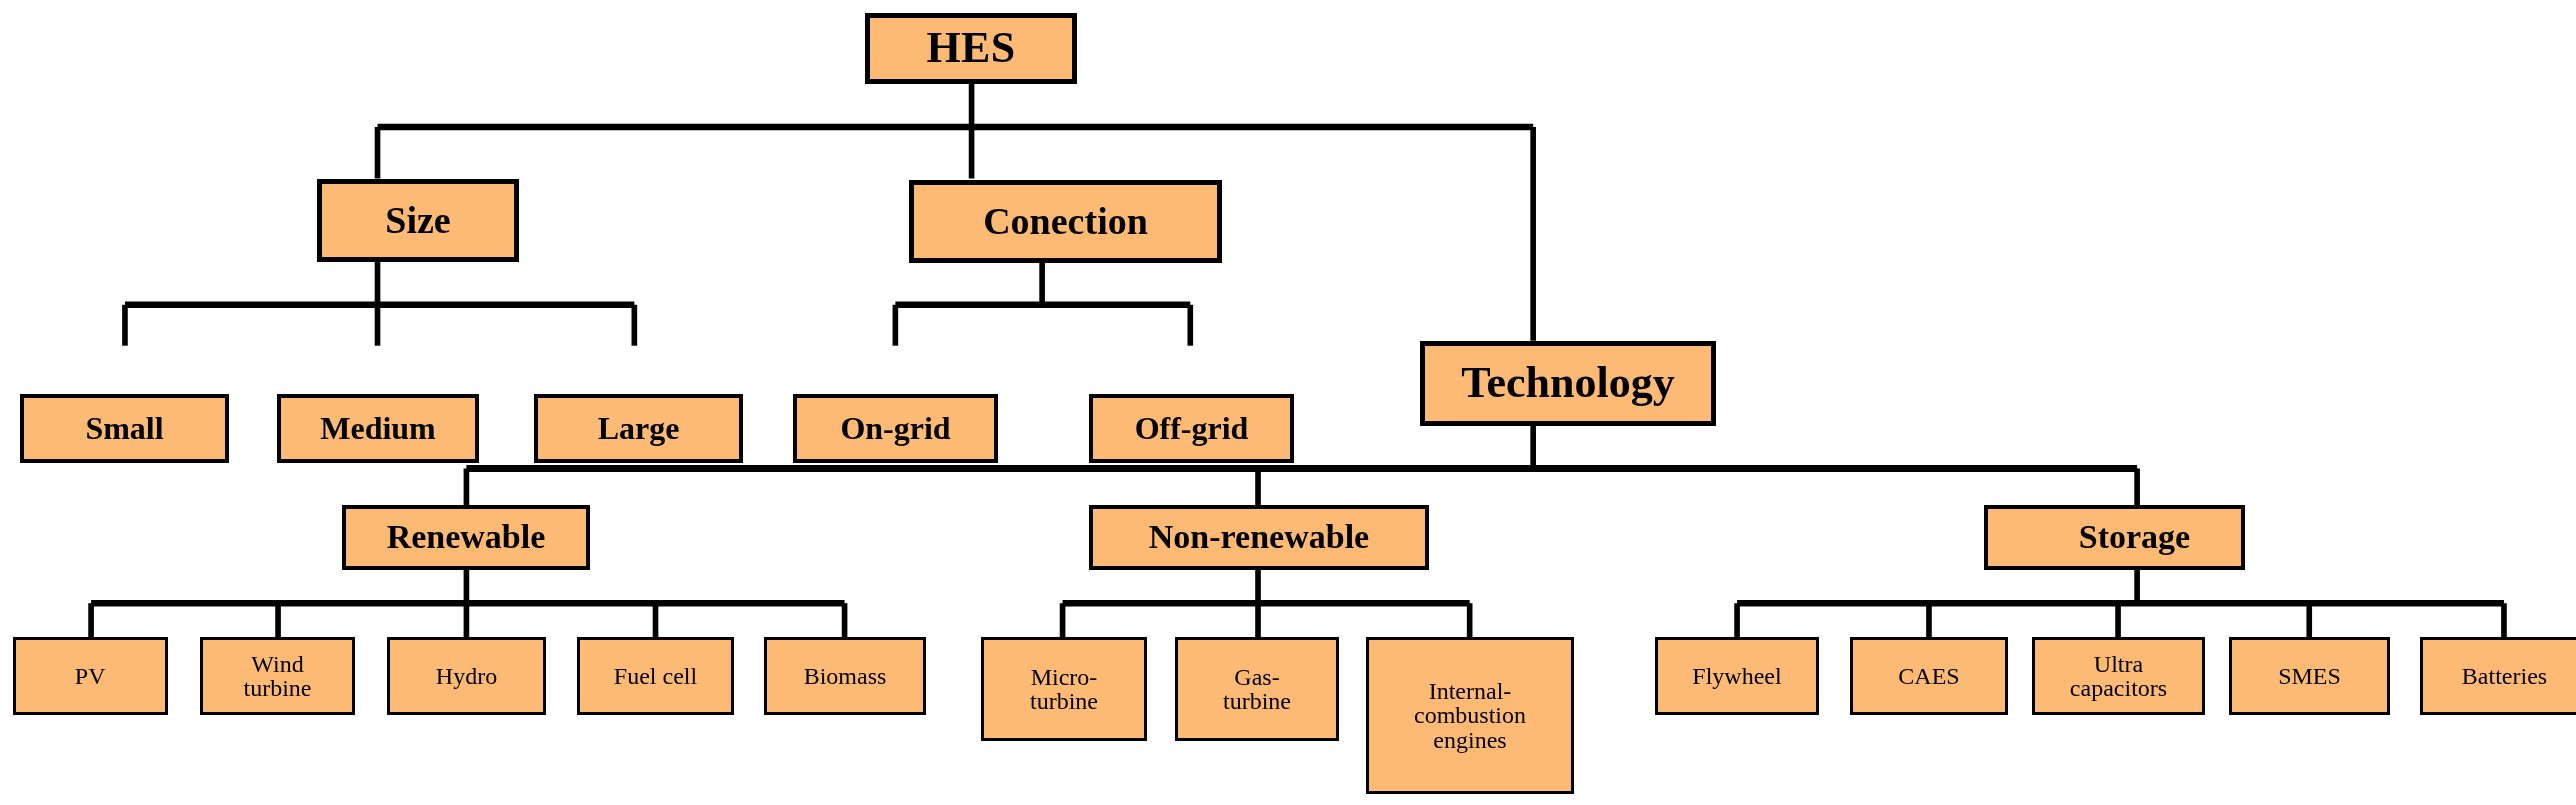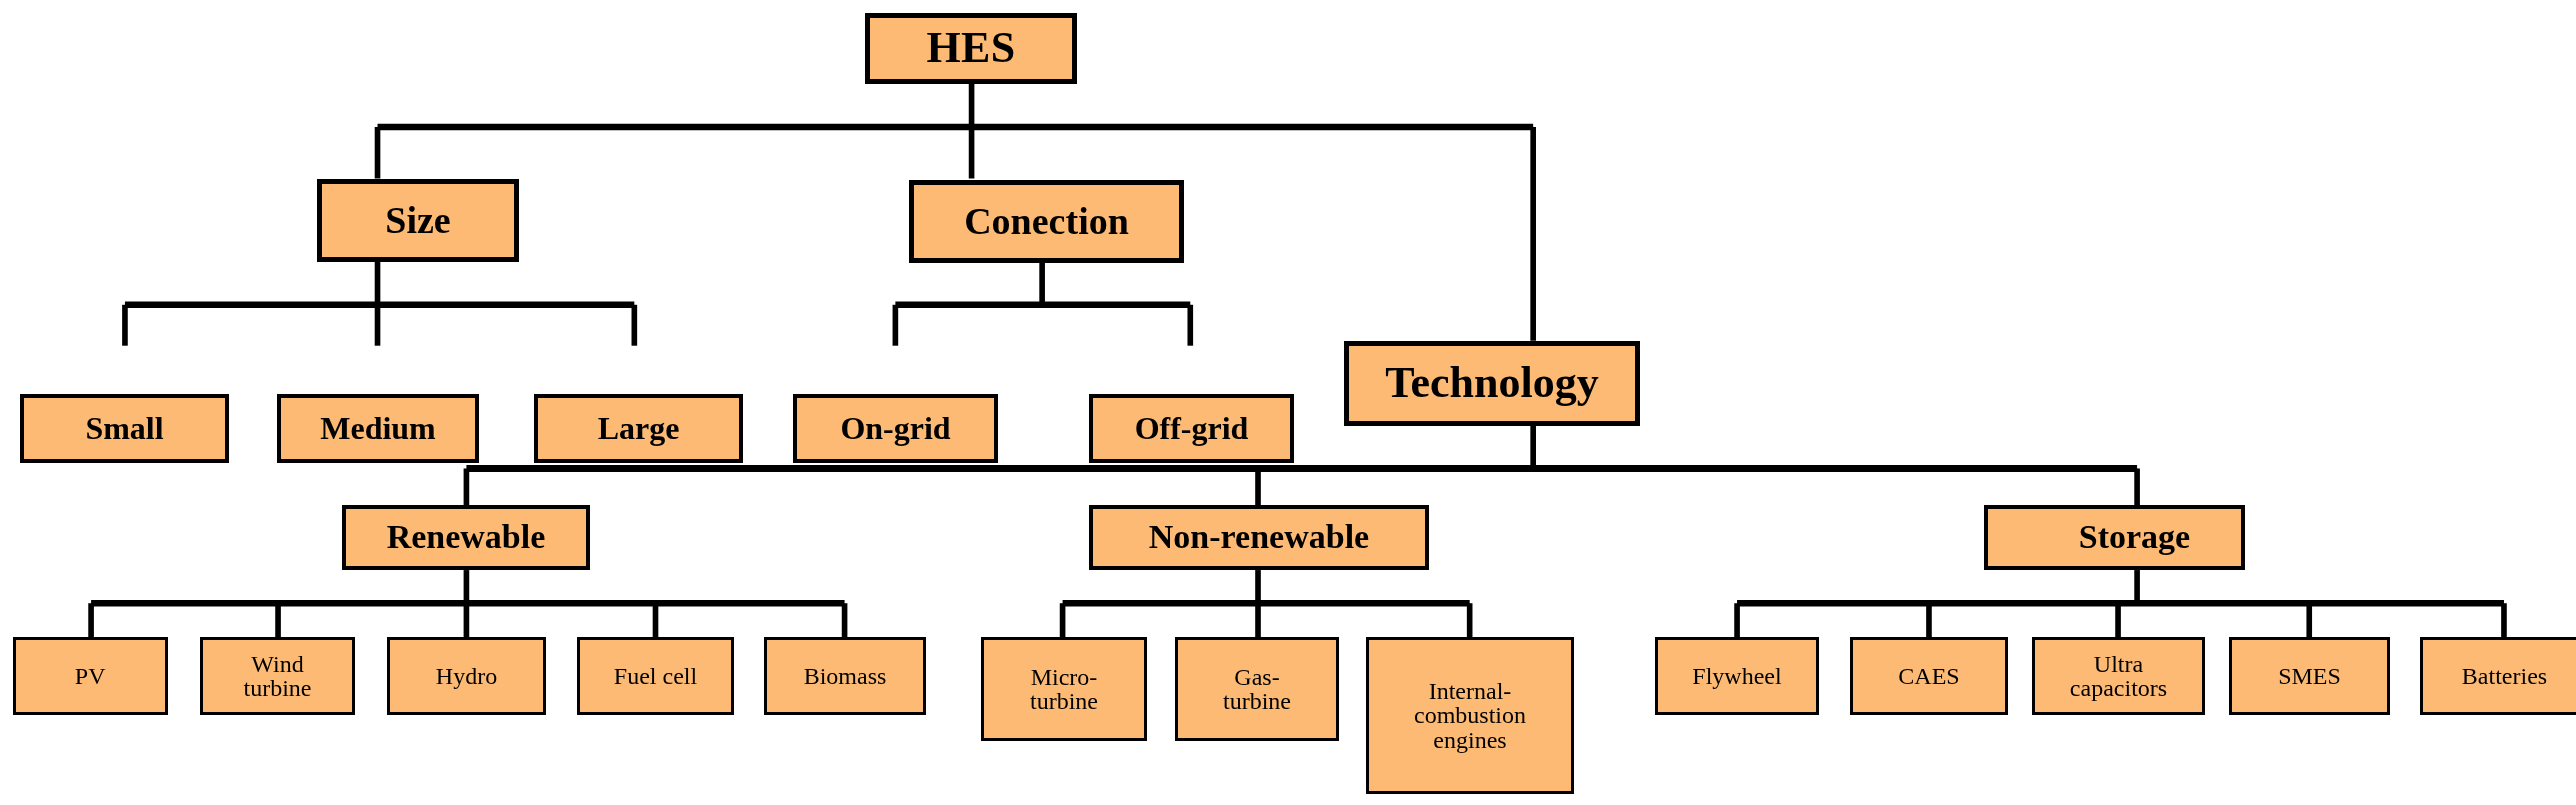--- a/index.html
+++ b/index.html
@@ -110,25 +110,25 @@
   </svg>
 
   <div class="node tier-root" style="left:865px; top:12.7px; width:212px; height:71px;">
     <span class="label">HES</span>
   </div>
 
   <div class="node tier-major" style="left:277px; top:179px; width:202px; height:83px;margin-left:40px;">
     <span class="label">Size</span>
   </div>
 
-  <div class="node tier-major" style="left:909px; top:180px; width:275px; height:83px;">
+  <div class="node tier-major" style="left:909px; top:180px; width:313px; height:83px;">
     <span class="label">Conection</span>
   </div>
 
-  <div class="node tier-tech" style="left:1344px; top:341px; width:296px; height:85px;">
+  <div class="node tier-tech" style="left:1420px; top:341px; width:296px; height:85px;">
     <span class="label">Technology</span>
   </div>
 
   <div class="node tier-mid" style="left:20px; top:346px; width:209px; height:69px;">
     <span class="label">Small</span>
   </div>
   <div class="node tier-mid" style="left:277px; top:346px; width:202px; height:69px;">
     <span class="label">Medium</span>
   </div>
   <div class="node tier-mid" style="left:534px; top:346px; width:209px; height:69px;">

